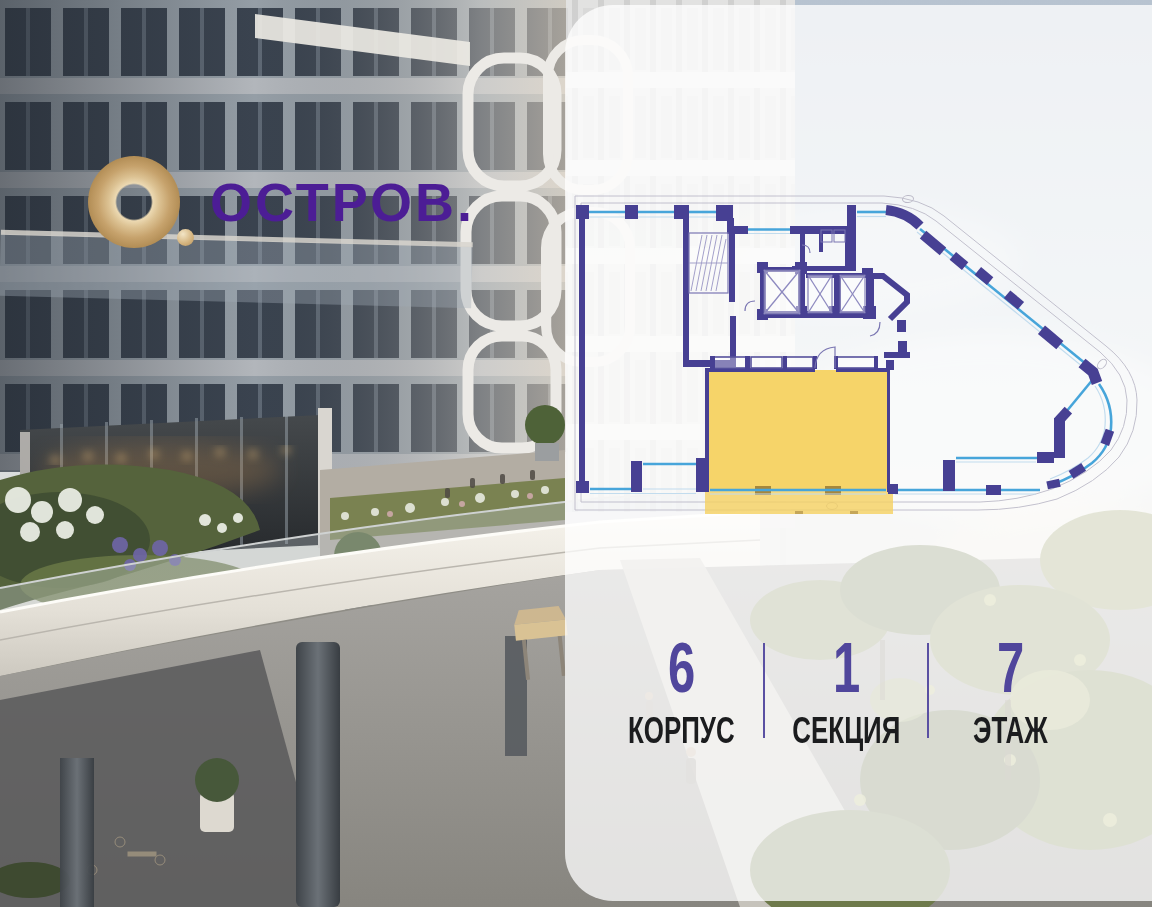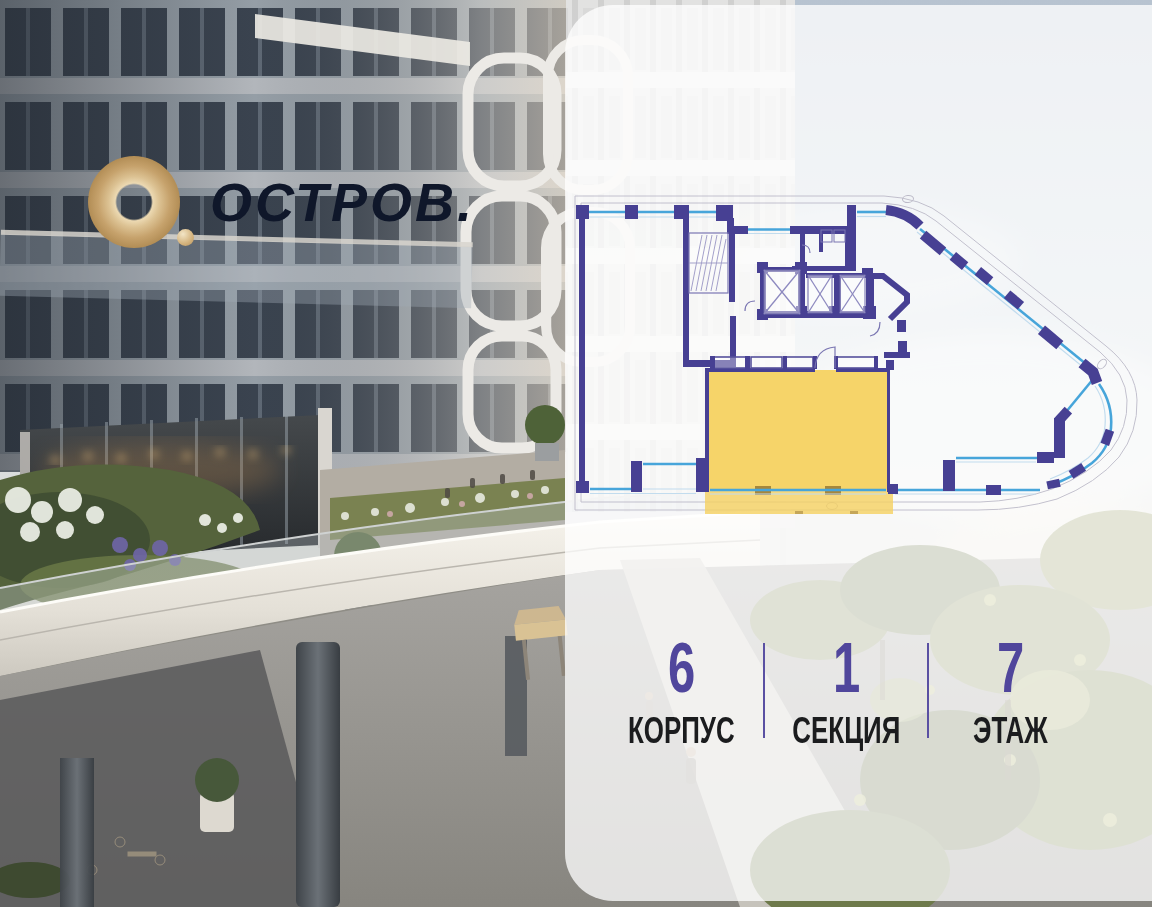--- a/index.html
+++ b/index.html
@@ -15,21 +15,21 @@
             transform:scaleX(.70);letter-spacing:-1px;}
   .info-label{margin-top:13px;font-size:36px;line-height:1;font-weight:700;color:#1b1c1e;
               transform:scaleX(.72);}
   .info-divider{flex:0 0 2px;width:2px;height:95px;background:#5a50a2;margin-top:5px;}
   .logo{position:absolute;left:88px;top:156px;display:flex;align-items:center;z-index:5;}
   .logo-o{position:relative;width:92px;height:92px;border-radius:50%;margin-right:30px;
     background:radial-gradient(closest-side, rgba(0,0,0,0) 0%, rgba(0,0,0,0) 37%,
       #ecd9b2 41%, #dcc293 55%, #c6a26c 78%, #b28d55 100%);}
   .logo-dot{position:absolute;right:-14px;bottom:2px;width:17px;height:17px;border-radius:50%;
     background:radial-gradient(circle at 35% 30%, #f2e5c6, #d3b27c 60%, #b6925c);}
-  .logo-text{font-size:54px;font-weight:700;color:#0f172a;letter-spacing:3px;font-style:italic;}
+  .logo-text{font-size:54px;font-weight:700;color:#4c1d95;letter-spacing:3px;}
 </style>
 </head>
 <body>
 
 <div class="stage">
 
   <svg class="bg" width="1152" height="907" viewBox="0 0 1152 907">
     <defs>
       <linearGradient id="sky" x1="0" y1="0" x2="0" y2="1">
         <stop offset="0" stop-color="#b7c3d0"></stop>

